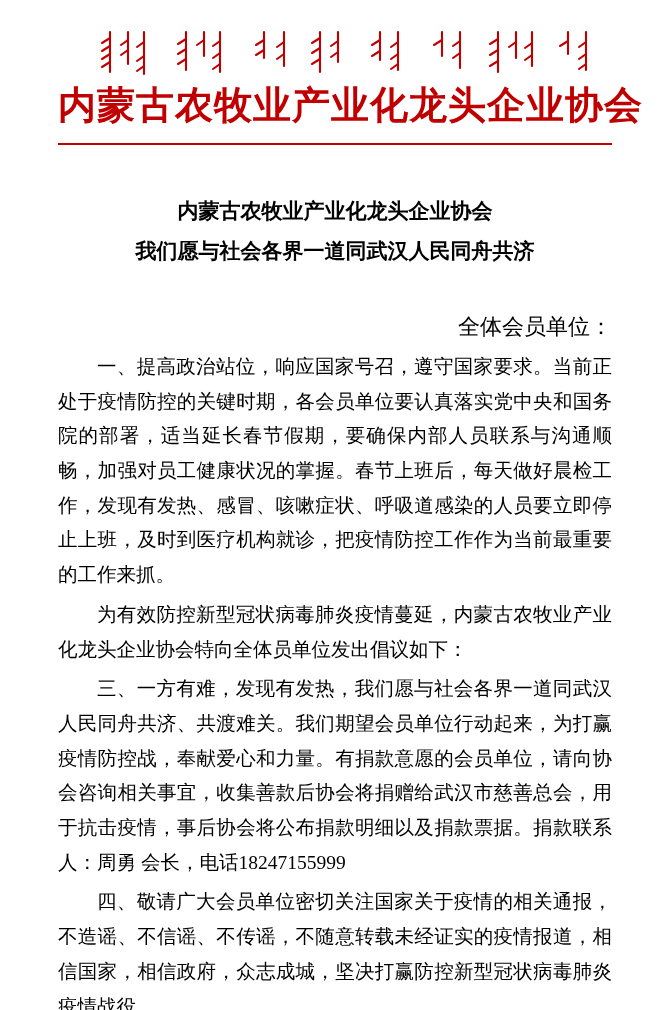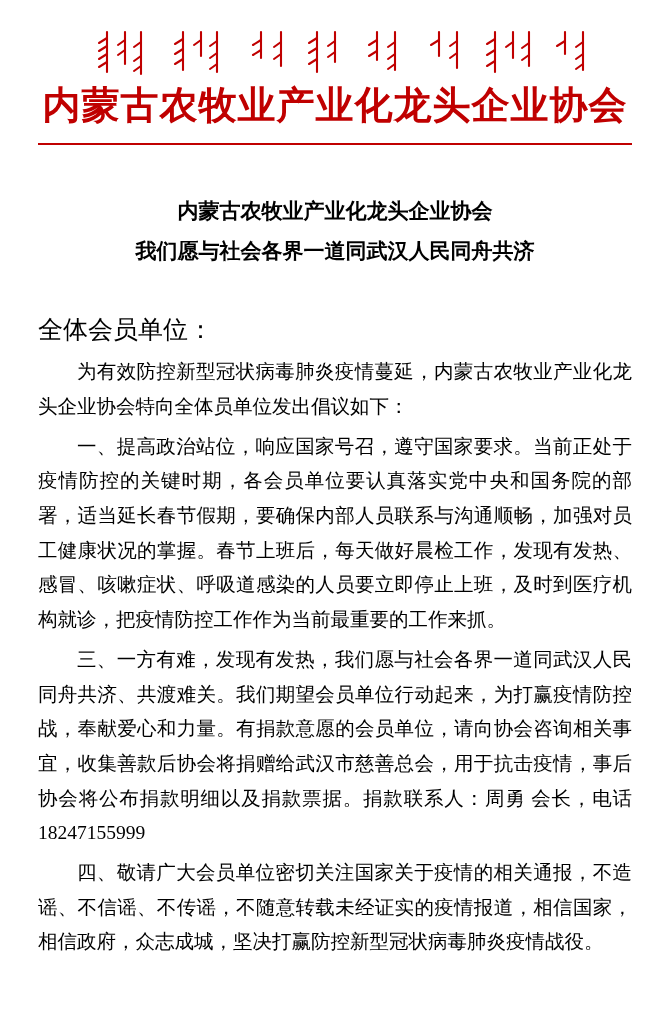--- a/index.html
+++ b/index.html
@@ -12,21 +12,21 @@
     background: #ffffff;
     font-family: "Liberation Serif", "DejaVu Serif", serif;
     color: #000000;
     overflow: hidden;
   }
   .page {
     position: relative;
     width: 670px;
     height: 872px;
     box-sizing: border-box;
-    padding: 0 38px;
+    padding: 0 58px;
   }
 
   
   .letterhead {
     padding-top: 26px;
     text-align: center;
   }
   .mongolian-line {
     display: block;
     height: 52px;
@@ -56,22 +56,23 @@
     font-weight: bold;
     font-size: 21px;
     line-height: 1.95;
     color: #000;
   }
   .doc-title .tline { display: block; }
 
   
   .salutation {
     margin-top: 36px;
-    font-size: 25px;
+    font-size: 22px;
     line-height: 1.75;
+    text-align: right;
   }
   .para {
     font-size: 19.5px;
     line-height: 1.78;
     text-align: justify;
     text-justify: inter-ideograph;
     margin: 0;
     text-indent: 2em;
     padding-top: 3px;
   }
@@ -137,18 +138,18 @@
     <div class="rule"></div>
   </div>
 
   <div class="doc-title">
     <span class="tline">内蒙古农牧业产业化龙头企业协会</span>
     <span class="tline">我们愿与社会各界一道同武汉人民同舟共济</span>
   </div>
 
   <div class="salutation">全体会员单位：</div>
 
+  <p class="para">一、提高政治站位，响应国家号召，遵守国家要求。当前正处于疫情防控的关键时期，各会员单位要认真落实党中央和国务院的部署，适当延长春节假期，要确保内部人员联系与沟通顺畅，加强对员工健康状况的掌握。春节上班后，每天做好晨检工作，发现有发热、感冒、咳嗽症状、呼吸道感染的人员要立即停止上班，及时到医疗机构就诊，把疫情防控工作作为当前最重要的工作来抓。</p>
   <p class="para">为有效防控新型冠状病毒肺炎疫情蔓延，内蒙古农牧业产业化龙头企业协会特向全体员单位发出倡议如下：</p>
-  <p class="para">一、提高政治站位，响应国家号召，遵守国家要求。当前正处于疫情防控的关键时期，各会员单位要认真落实党中央和国务院的部署，适当延长春节假期，要确保内部人员联系与沟通顺畅，加强对员工健康状况的掌握。春节上班后，每天做好晨检工作，发现有发热、感冒、咳嗽症状、呼吸道感染的人员要立即停止上班，及时到医疗机构就诊，把疫情防控工作作为当前最重要的工作来抓。</p>
   <p class="para">三、一方有难，发现有发热，我们愿与社会各界一道同武汉人民同舟共济、共渡难关。我们期望会员单位行动起来，为打赢疫情防控战，奉献爱心和力量。有捐款意愿的会员单位，请向协会咨询相关事宜，收集善款后协会将捐赠给武汉市慈善总会，用于抗击疫情，事后协会将公布捐款明细以及捐款票据。捐款联系人：周勇 会长，电话18247155999</p>
   <p class="para">四、敬请广大会员单位密切关注国家关于疫情的相关通报，不造谣、不信谣、不传谣，不随意转载未经证实的疫情报道，相信国家，相信政府，众志成城，坚决打赢防控新型冠状病毒肺炎疫情战役。</p>
 
 </div>
 
 </body></html>

